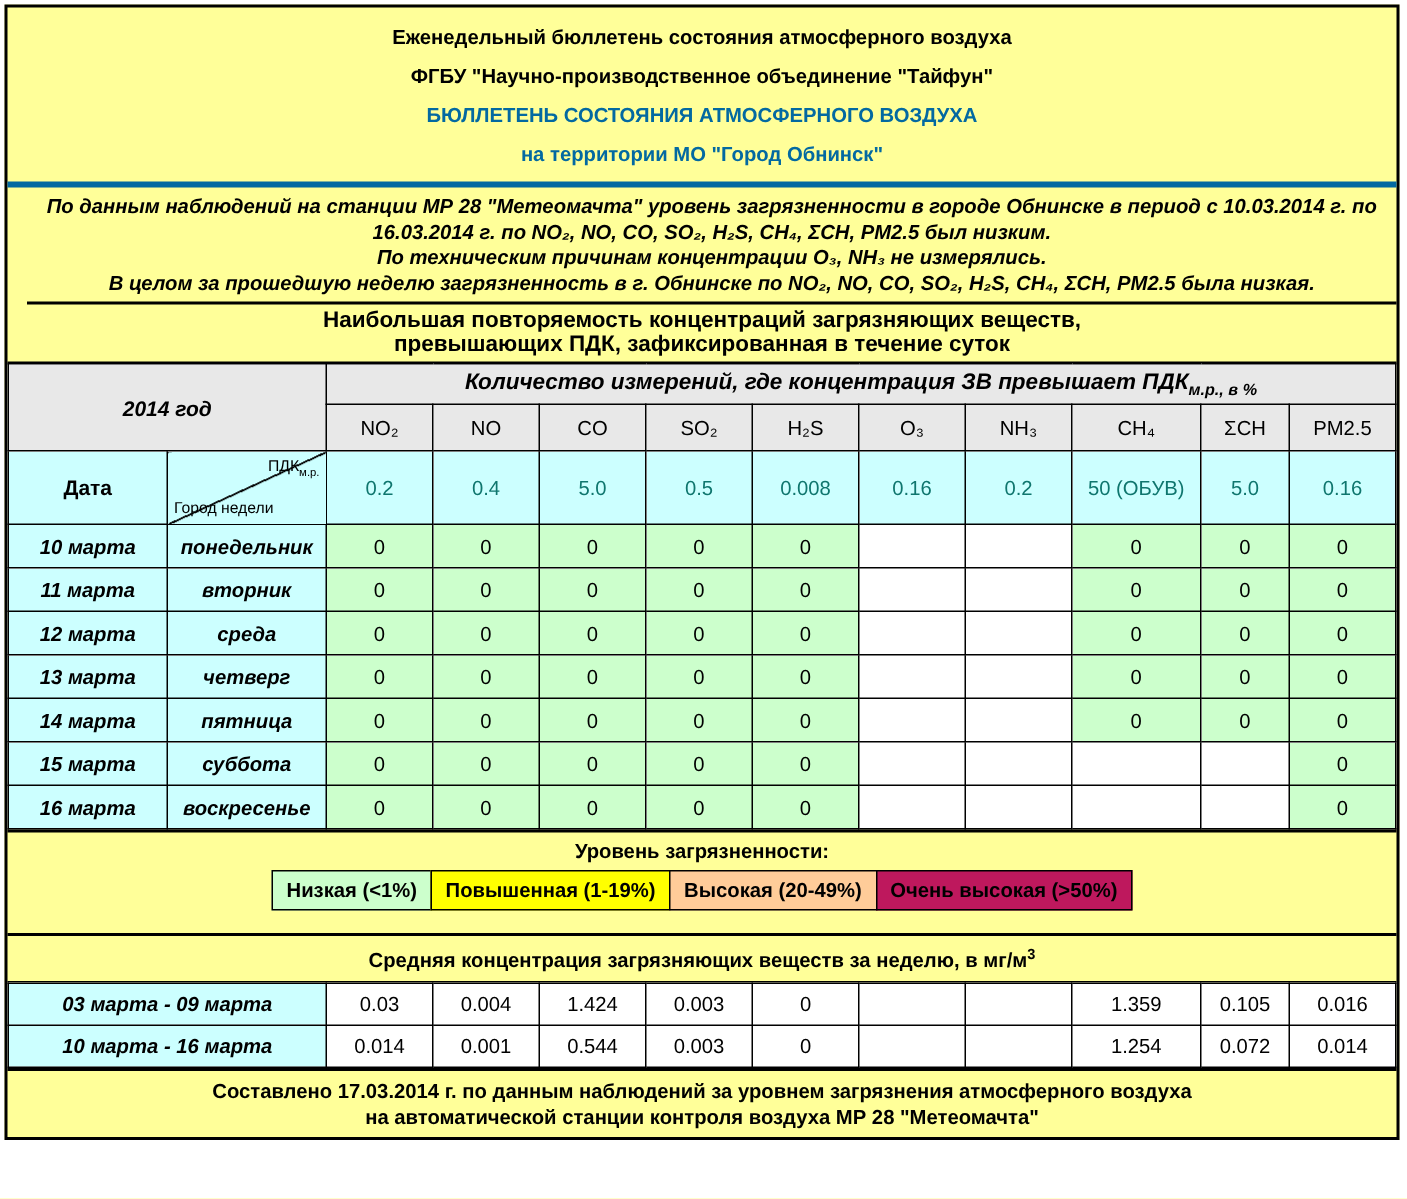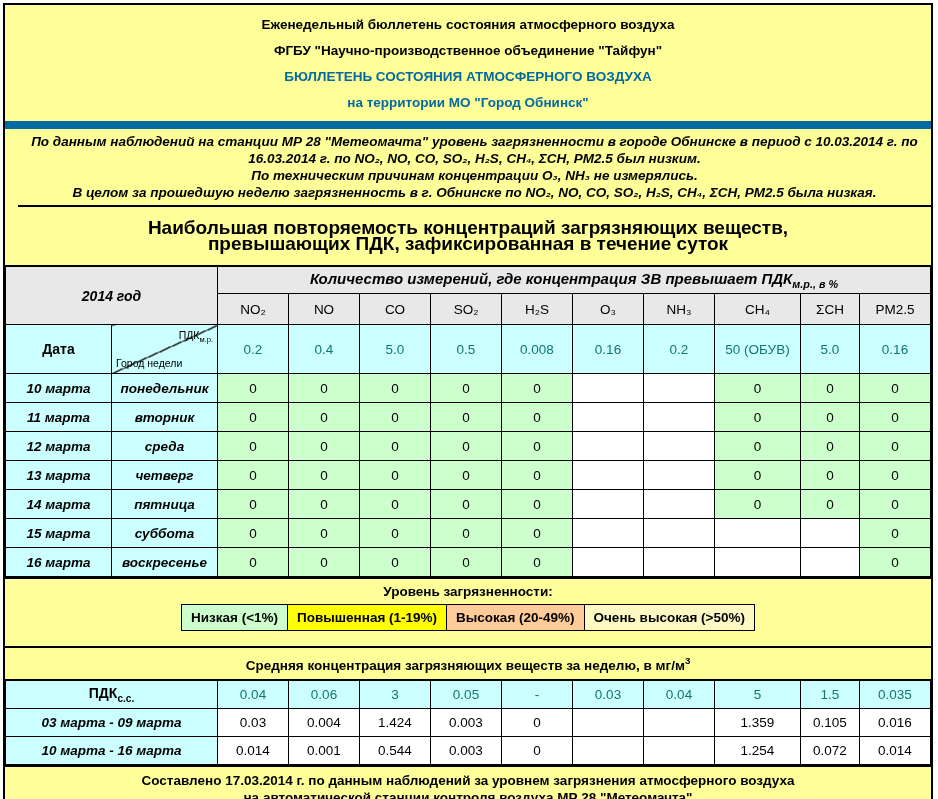--- a/index.html
+++ b/index.html
@@ -1,27 +1,27 @@
 <!DOCTYPE html>
 <html lang="ru"><head>
 <meta charset="utf-8">
 <style>
   html,body{margin:0;padding:0;background:#fff;}
   body{font-family:"Liberation Sans","DejaVu Sans",sans-serif;color:#000;}
   .page{width:926px;margin:3px;border:2px solid #000;background:#FFFF99;}
   .sec{text-align:center;}
   
-  .header-sec{padding:7px 0 5px;border-bottom:8px solid #0369a1;}
+  .header-sec{padding:7px 0 5px;border-bottom:4px solid #0369a1;}
   .header-sec .hline{height:26px;line-height:26px;font-weight:bold;font-size:13.5px;}
   .blue{color:#0369a1;}
   
   .summary-sec{padding:4px 6px;border-bottom:2px solid #000;font-weight:bold;font-style:italic;font-size:13.5px;line-height:17px;margin-left:13px;}
   .summary-sec p{margin:0;}
   
-  .t1-title{padding:13px 0;font-weight:bold;font-size:19px;line-height:16px;border-bottom:1px solid #000;}
+  .t1-title{padding:3px 0;font-weight:bold;font-size:15px;line-height:16px;border-bottom:1px solid #000;}
   .t2-title{padding:5px 0;font-weight:bold;font-size:13.5px;line-height:16px;border-top:2px solid #000;border-bottom:1px solid #000;}
   
   .tbl{border-collapse:collapse;width:100%;table-layout:fixed;background:#fff;}
   .tbl td,.tbl th{border:1px solid #000;text-align:center;vertical-align:middle;padding:0 2px;overflow:hidden;}
   col.c{width:71px;}
   .year{background:#E8E8E8;font-weight:bold;font-style:italic;font-size:14px;}
   .measure{background:#E8E8E8;font-weight:bold;font-style:italic;font-size:15px;height:26px;}
   .colh{background:#E8E8E8;font-weight:normal;font-size:13.5px;height:30px;}
   sub{font-size:0.72em;}
   sup{font-size:0.72em;}
@@ -40,21 +40,21 @@
   .prow td{height:27px;}
   
   .legend-sec{border-top:2px solid #000;padding:5px 0 15px;}
   .legend-title{font-weight:bold;font-size:13.5px;margin-bottom:5px;}
   .legend-row{display:flex;justify-content:center;}
   .lg{border:1px solid #000;font-weight:bold;font-size:13.5px;padding:5px 9px;}
   .lg + .lg{margin-left:-1px;}
   .lg-low{background:#CCFFCC;}
   .lg-elev{background:#FFFF00;}
   .lg-high{background:#FFCC99;}
-  .lg-vhigh{background:#fef9c3;text-align:center;}
+  .lg-vhigh{background:#be185d;text-align:center;}
   
   .footer-sec{border-top:2px solid #000;padding:5px 0;font-weight:bold;font-size:13.5px;line-height:17px;}
 </style>
 </head>
 <body>
 
 <div class="page">
 
   <div class="sec header-sec">
     <div class="hline">Еженедельный бюллетень состояния атмосферного воздуха</div>
@@ -248,33 +248,20 @@
         <col class="c">
         <col class="c">
         <col class="c">
         <col class="c">
       <col style="width:86px">
         <col style="width:59px">
         <col>
     </colgroup>
     <tbody>
       <tr class="prow">
-        <td class="datehead" colspan="2"><span>ПДК</span><sub>с.с.</sub></td>
-        <td class="pdk">0.04</td>
-        <td class="pdk">0.06</td>
-        <td class="pdk">3</td>
-        <td class="pdk">0.05</td>
-        <td class="pdk">-</td>
-        <td class="pdk">0.03</td>
-        <td class="pdk">0.04</td>
-        <td class="pdk">5</td>
-        <td class="pdk">1.5</td>
-        <td class="pdk">0.035</td>
-      </tr>
-      <tr class="prow">
         <td class="period" colspan="2">03 марта - 09 марта</td>
         <td class="val">0.03</td>
         <td class="val">0.004</td>
         <td class="val">1.424</td>
         <td class="val">0.003</td>
         <td class="val">0</td>
         <td class="val"></td>
         <td class="val"></td>
         <td class="val">1.359</td>
         <td class="val">0.105</td>

